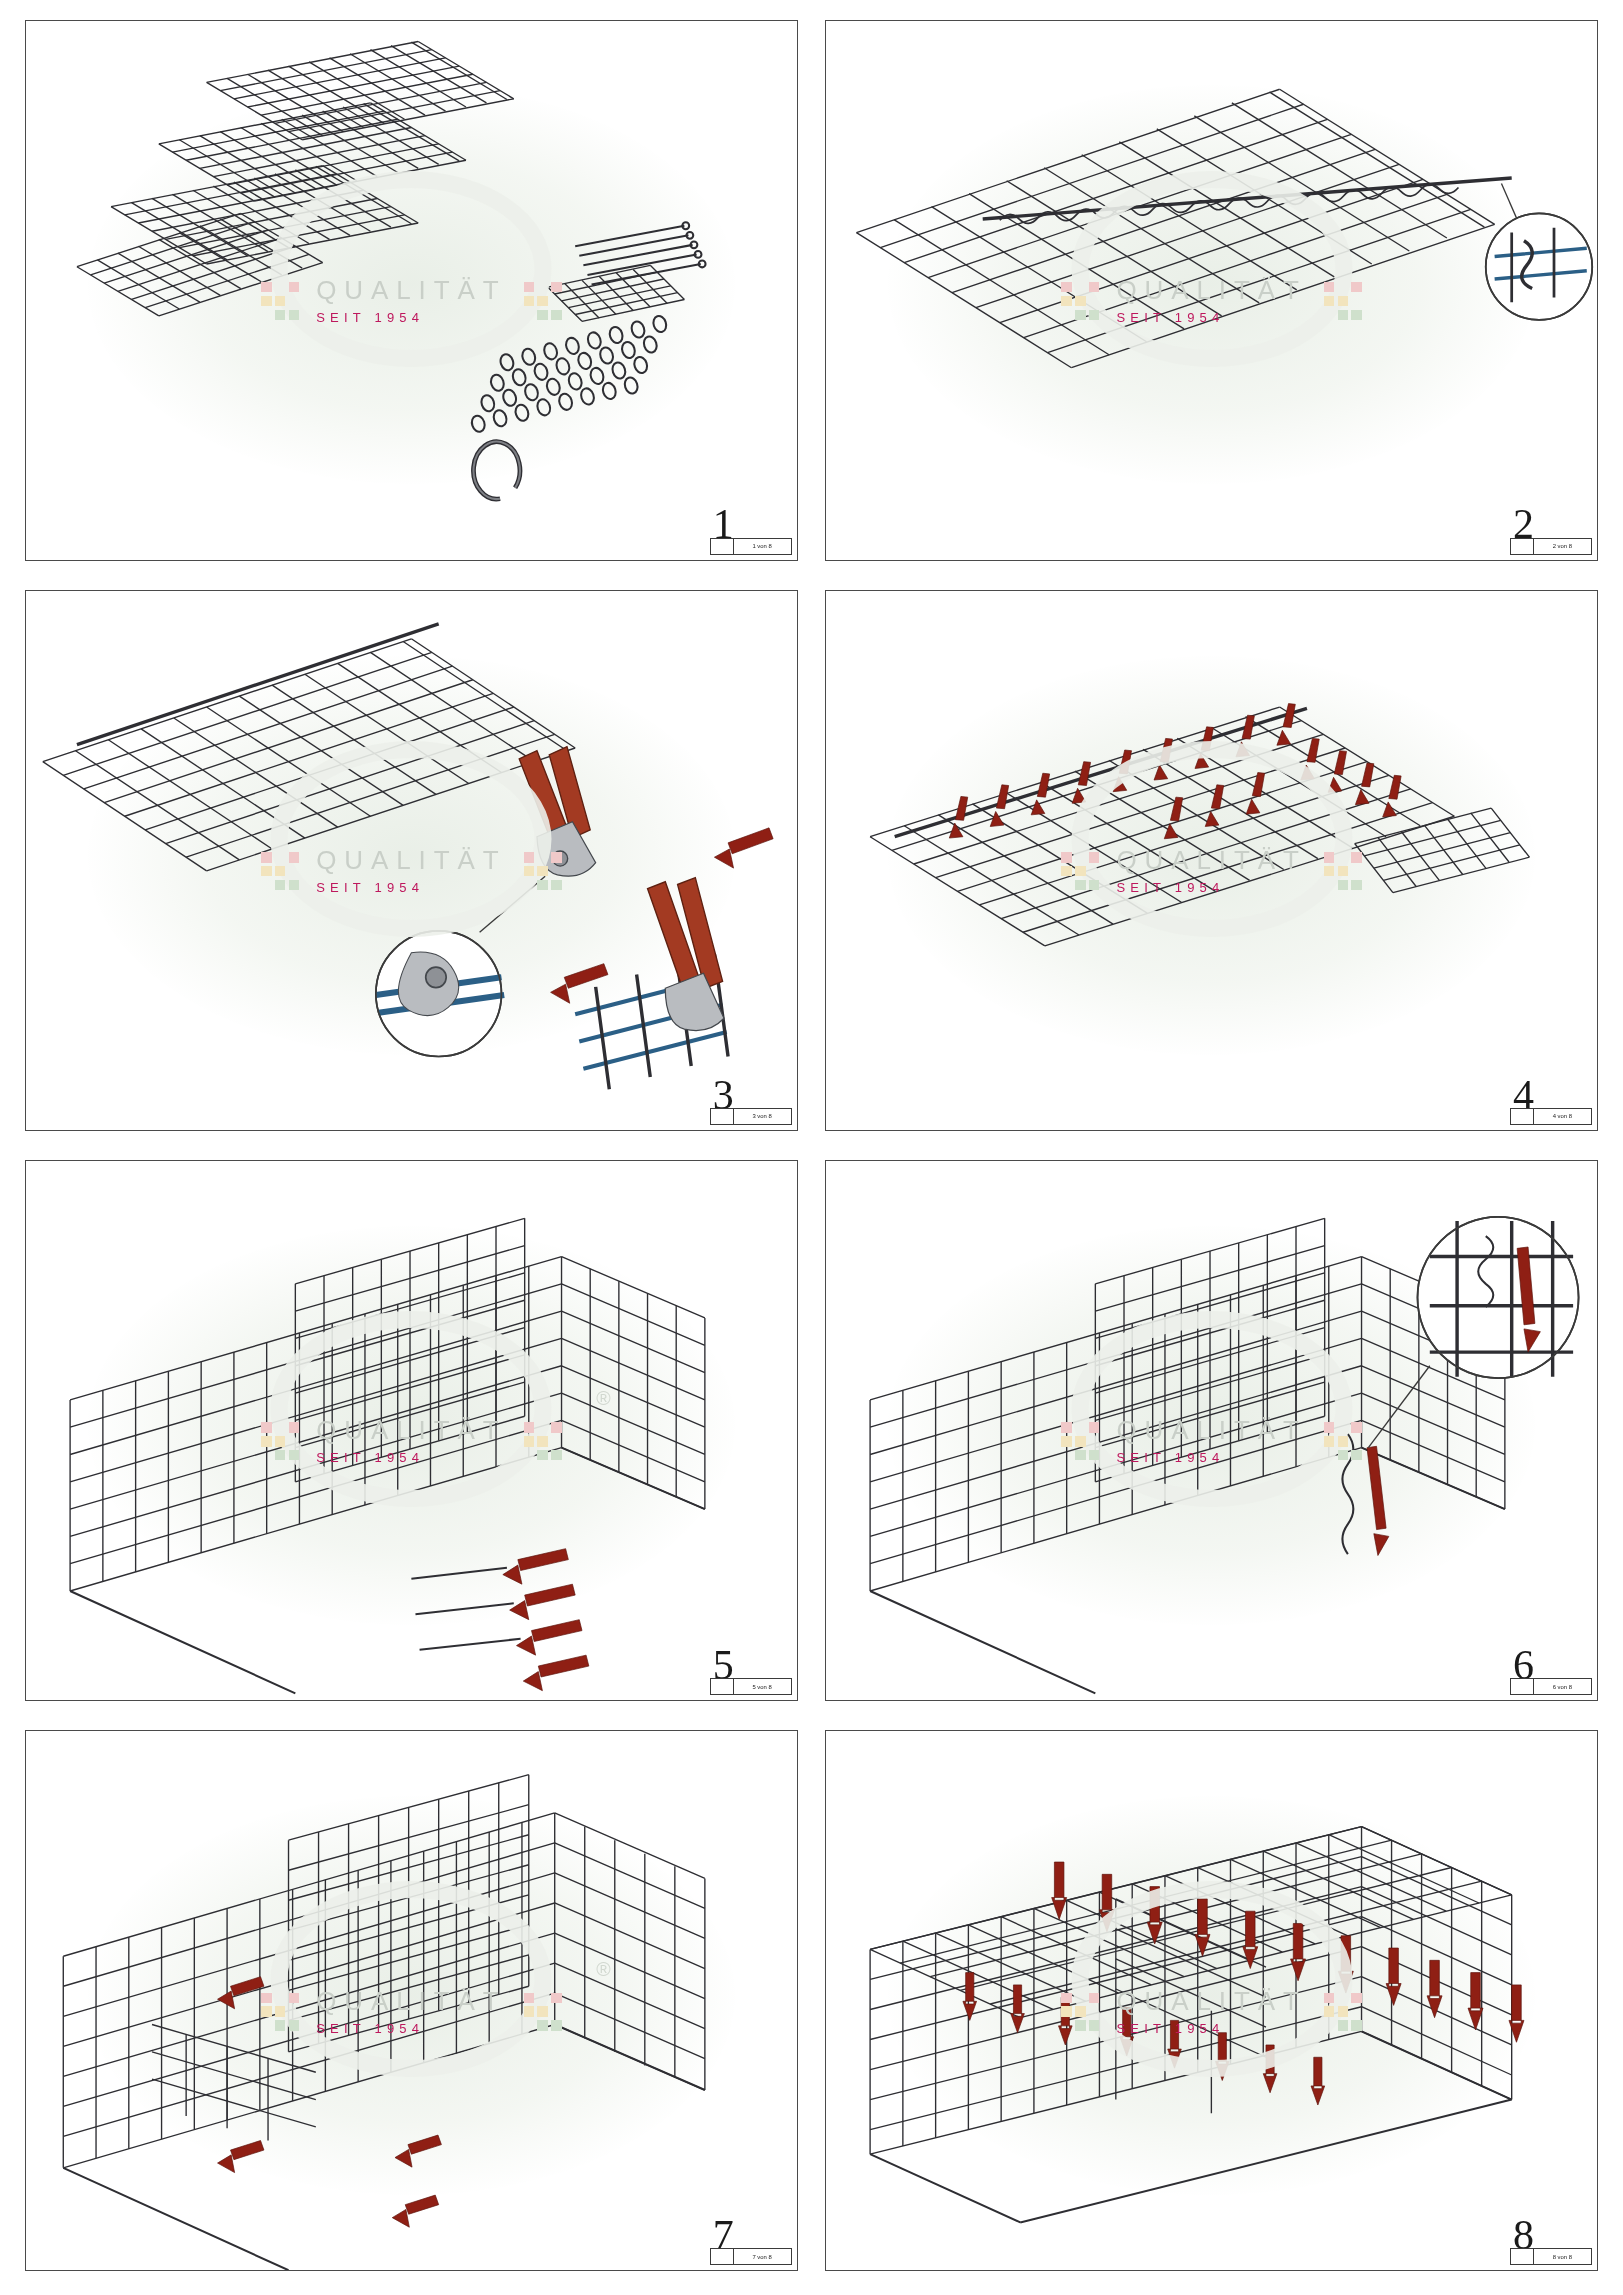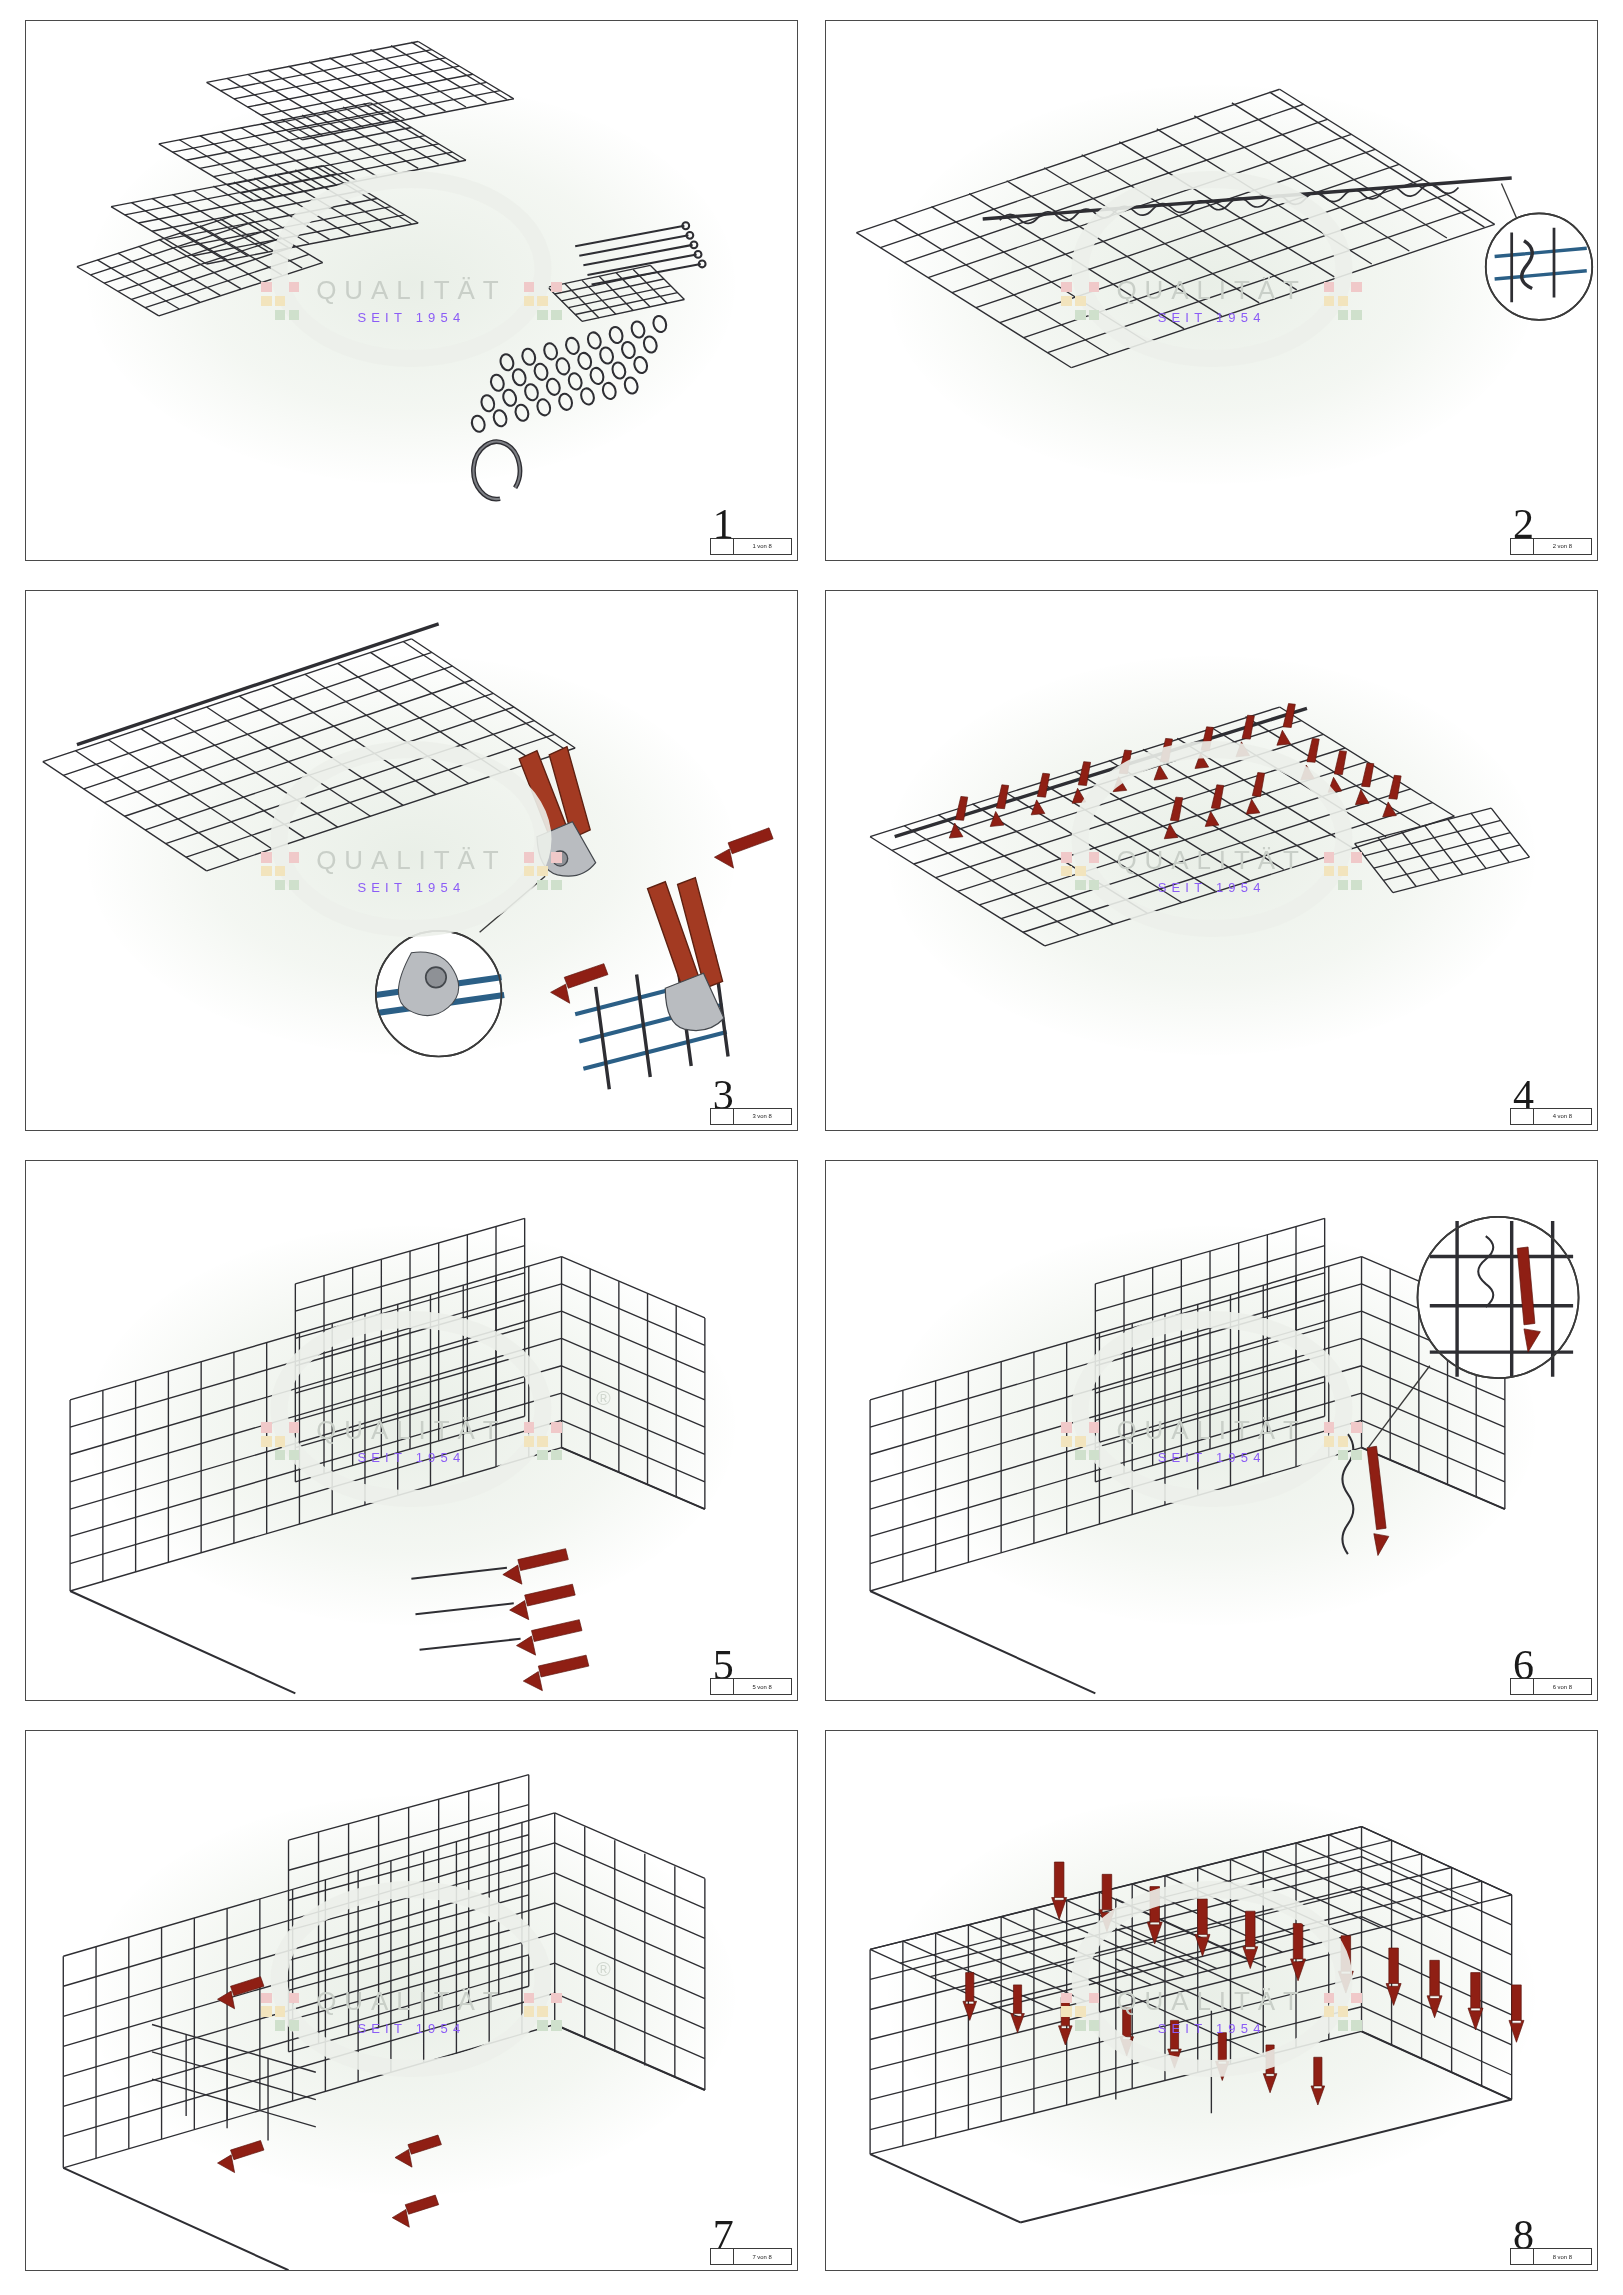--- a/index.html
+++ b/index.html
@@ -51,33 +51,33 @@
     top: 52%;
     transform: translateY(-50%);
     display: flex;
     align-items: center;
     justify-content: center;
     gap: 17px;
     pointer-events: none;
     user-select: none;
   }
   .wm-text {
-    text-align: center;
+    text-align: left;
     line-height: 1.15;
   }
   .wm-main {
     font-size: 26px;
     letter-spacing: 7.9px;
     color: #c9cfc8;
     font-weight: 400;
   }
   .wm-sub {
     font-size: 13px;
     letter-spacing: 5.2px;
-    color: #8b5cf6;
+    color: #be185d;
     margin-top: 5.2px;
   }
   .wm-blocks {
     display: grid;
     grid-template-columns: repeat(3, 10.5px);
     grid-template-rows: repeat(3, 10.5px);
     gap: 3.3px;
   }
   .wm-blocks span { display: block; width: 10.5px; height: 10.5px; }
   .wm-r { background: #f0c9c9; }

